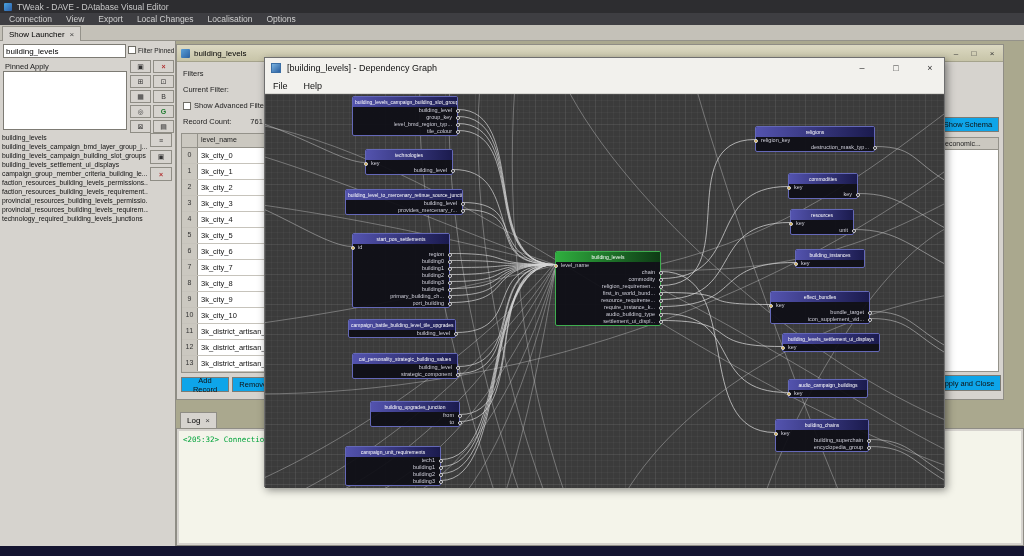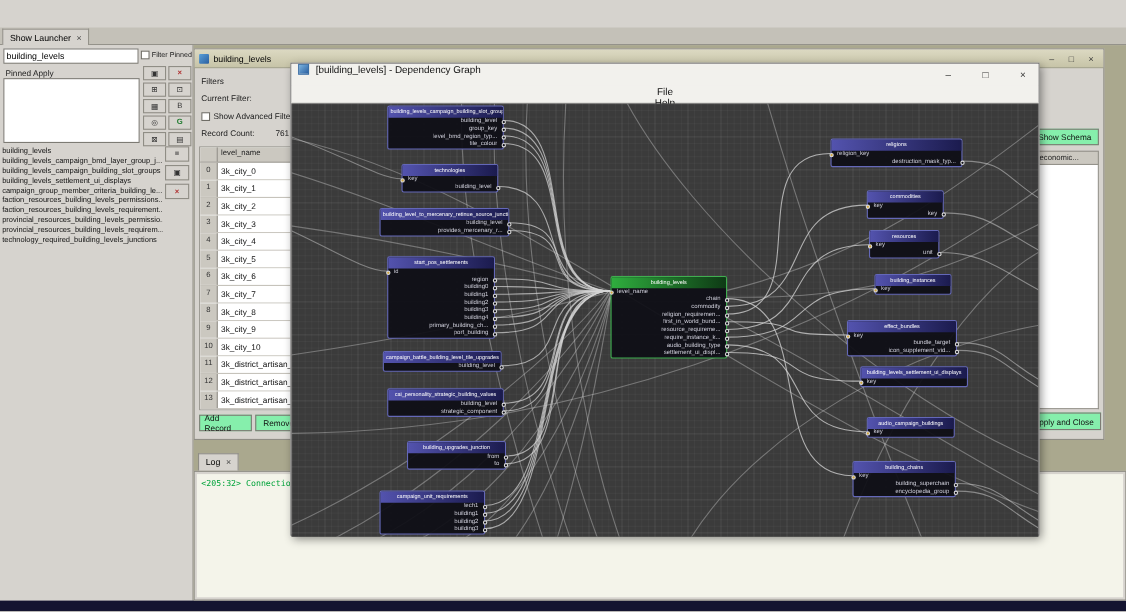--- a/index.html
+++ b/index.html
@@ -36,36 +36,36 @@
   .tw-title{flex:1;}
   .win-ctrl{width:14px;text-align:center;font-size:8px;color:#333;}
   .tw-label{position:absolute;font-size:7.5px;color:#222;}
   .grid{position:absolute;left:4px;top:88px;width:260px;border:1px solid #94928a;background:#fff;}
   .grid-header{display:flex;height:14px;background:#cbc8c0;border-bottom:1px solid #94928a;font-size:7px;color:#222;}
   .gh-gutter{width:16px;border-right:1px solid #94928a;}
   .gh-cell{width:74px;border-right:1px solid #94928a;padding:2px 0 0 3px;}
   .rec-row{display:flex;height:16px;border-bottom:1px solid #c6c3bb;font-size:7.5px;background:#fff;}
   .rec-gutter{width:16px;background:#cbc8c0;border-right:1px solid #94928a;text-align:center;padding-top:3px;font-size:7px;color:#333;}
   .rec-cell{width:74px;border-right:7px solid #84cc16;padding:3px 0 0 3px;white-space:nowrap;overflow:hidden;color:#111;}
-  .btn{position:absolute;height:15px;background:#86efac;border:1px solid #7d7b74;font-size:7.5px;display:flex;align-items:center;justify-content:center;padding:0 4px;color:#111;}
+  .btn{position:absolute;height:15px;background:#0ea5e9;border:1px solid #7d7b74;font-size:7.5px;display:flex;align-items:center;justify-content:center;padding:0 4px;color:#111;text-align:center;}
   .right-col-header{position:absolute;left:764px;top:92px;width:58px;height:13px;background:#cbc8c0;border:1px solid #94928a;font-size:7px;padding:2px 0 0 3px;color:#222;}
   .right-col-body{position:absolute;left:764px;top:105px;width:58px;height:222px;background:#fff;border:1px solid #94928a;border-top:none;}
   
   .log-window{position:absolute;left:0;top:371px;width:848px;height:134px;z-index:2;}
   .log-tab{position:absolute;left:4px;top:0;height:16px;background:#d6d3ce;border:1px solid #8f8d85;border-bottom:none;display:flex;align-items:center;gap:5px;padding:0 6px;font-size:8px;}
   .log-body{position:absolute;left:0;top:16px;width:848px;height:118px;background:#d6d3ce;border:1px solid #8f8d85;}
   .log-content{position:absolute;left:2px;top:2px;right:2px;bottom:2px;background:#f4f4ea;}
   .log-entry{font-family:"DejaVu Sans Mono",monospace;font-size:7.5px;color:#00a33a;padding:4px;white-space:nowrap;}
   
   .graph-window{position:absolute;left:88px;top:16px;width:681px;height:430px;background:#f2f1ed;border:1px solid #6f6f6f;box-shadow:2px 3px 8px rgba(0,0,0,0.45);z-index:3;}
-  .gw-titlebar{height:20px;display:flex;padding-left:6px;gap:6px;font-size:9px;background:#f2f1ed;color:#111;}
+  .gw-titlebar{height:20px;display:flex;align-items:center;padding-left:6px;gap:6px;font-size:9px;background:#f2f1ed;color:#111;}
   .gw-icon{width:10px;height:10px;border:1px solid #3a6ea5;background:linear-gradient(135deg,#7ab3e0,#2a5fa0);flex:0 0 auto;}
   .gw-title{flex:1;white-space:nowrap;overflow:hidden;}
   .gw-ctrl{width:28px;height:20px;display:flex;align-items:center;justify-content:center;font-size:9px;color:#333;}
-  .gw-menubar{height:16px;display:flex;align-items:center;font-size:9px;border-bottom:1px solid #d8d7d2;background:#f2f1ed;color:#111;flex-direction:column;}
+  .gw-menubar{height:16px;display:flex;align-items:center;font-size:9px;border-bottom:1px solid #d8d7d2;background:#f2f1ed;color:#111;}
   .gw-menu-item{padding:0 8px;}
   .canvas{position:absolute;left:0;top:36px;width:679px;height:394px;background-color:#3b3b3b;overflow:hidden;
     background-image:
       linear-gradient(rgba(255,255,255,0.05) 1px, transparent 1px),
       linear-gradient(90deg, rgba(255,255,255,0.05) 1px, transparent 1px),
       linear-gradient(rgba(255,255,255,0.03) 1px, transparent 1px),
       linear-gradient(90deg, rgba(255,255,255,0.03) 1px, transparent 1px);
     background-size:30px 30px,30px 30px,6px 6px,6px 6px;}
   .edges{position:absolute;left:0;top:0;}
   .nodes{position:absolute;left:0;top:0;width:100%;height:100%;}
@@ -80,21 +80,33 @@
   .port.pl{left:-2.5px;}
   .port.pr{right:-2.5px;}
   .port.pk{background:#d2a63c;}
   .taskbar{position:absolute;left:0;top:546px;width:1024px;height:10px;background:#141430;}
 </style>
 </head>
 <body>
 
 <div id="screen">
 
-
+  <div id="titlebar">
+    <span class="app-icon"></span>
+    <span>TWeak - DAVE - DAtabase Visual Editor</span>
+  </div>
+
+  <div id="menubar">
+      <span class="menubar-item">Connection</span>
+      <span class="menubar-item">View</span>
+      <span class="menubar-item">Export</span>
+      <span class="menubar-item">Local Changes</span>
+      <span class="menubar-item">Localisation</span>
+      <span class="menubar-item">Options</span>
+    </div>
 
   <div id="tabstrip">
     <div class="launcher-tab">
       <span>Show Launcher</span>
       <span class="tab-close">×</span>
     </div>
   </div>
 
   <div id="left-panel">
     <input class="filter-input" value="building_levels" style="">

